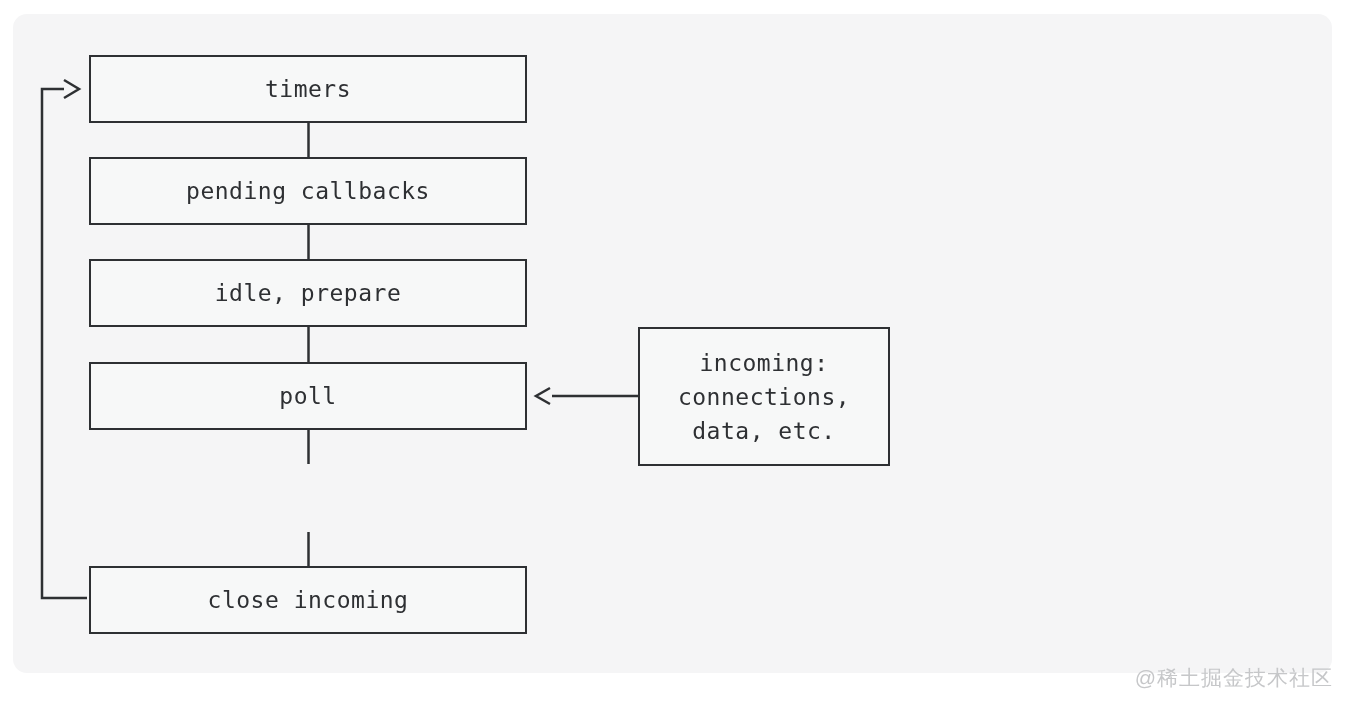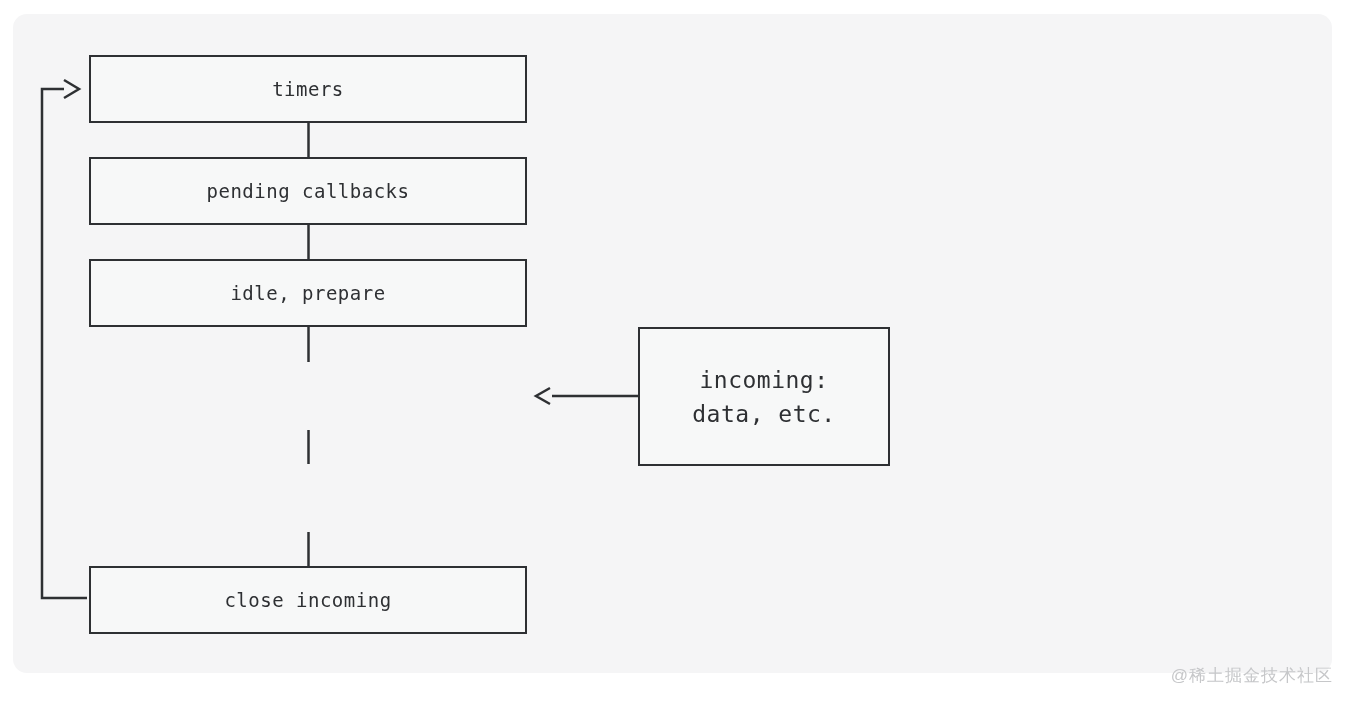--- a/index.html
+++ b/index.html
@@ -36,21 +36,21 @@
     position: absolute;
     left: 89px;
     width: 438px;
     height: 68px;
     box-sizing: border-box;
     border: 2.5px solid #2e3033;
     background: #f7f8f8;
     display: flex;
     align-items: center;
     justify-content: center;
-    font-size: 19px;
+    font-size: 23px;
     letter-spacing: 0.5px;
     color: #2e3033;
   }
   .side-box {
     position: absolute;
     left: 638px;
     top: 327px;
     width: 252px;
     height: 139px;
     box-sizing: border-box;
@@ -63,21 +63,21 @@
     font-size: 23px;
     letter-spacing: 0.5px;
     line-height: 34px;
     color: #2e3033;
   }
   .watermark {
     position: absolute;
     right: 23px;
     top: 664px;
     font-family: "Liberation Sans", "DejaVu Sans", sans-serif;
-    font-size: 17px;
+    font-size: 21px;
     color: #c6c7c9;
     letter-spacing: 1px;
   }
 </style>
 </head>
 <body>
 
 <div class="page">
   <div class="card"></div>
 
@@ -98,23 +98,27 @@
 
   <div class="phase-box" style="top:55px">
     <span>timers</span>
   </div>
   <div class="phase-box" style="top:259px">
     <span>idle, prepare</span>
   </div>
   <div class="phase-box" style="top:157px">
     <span>pending callbacks</span>
   </div>
+  <div class="phase-box" style="top:362px">
+    <span>poll</span>
+  </div>
   <div class="phase-box" style="top:566px">
     <span>close incoming</span>
   </div>
 
   <div class="side-box">
     <span>incoming:</span>
+    <span>connections,</span>
     <span>data, etc.</span>
   </div>
 
   <div class="watermark">@稀土掘金技术社区</div>
 </div>
 
 </body></html>

